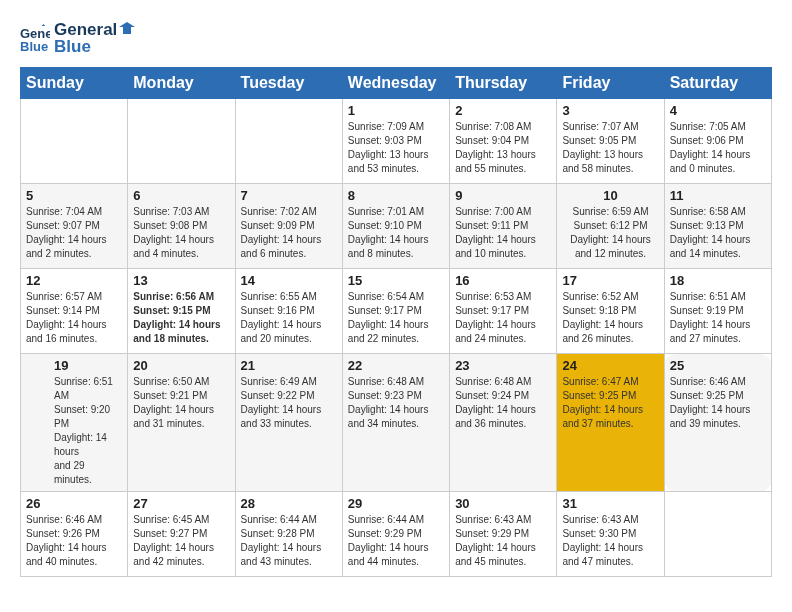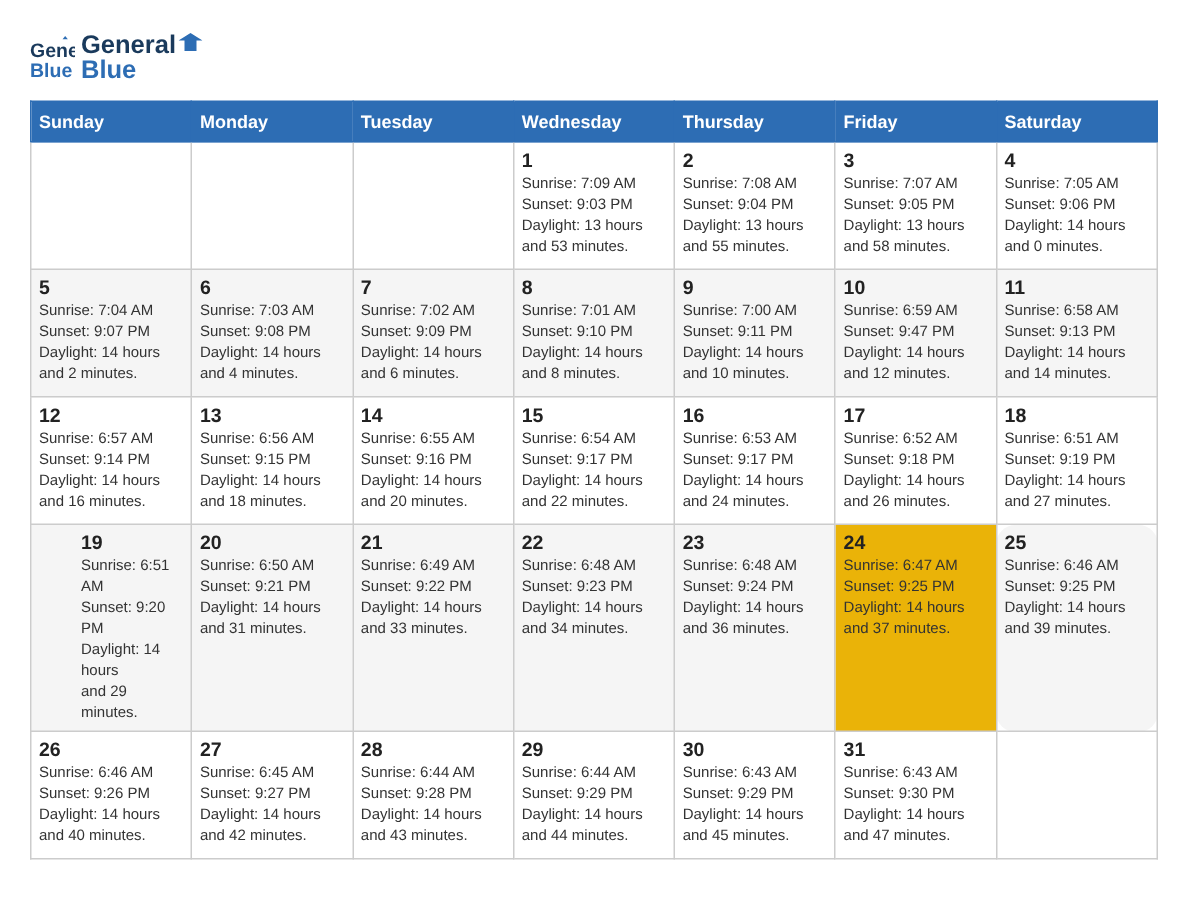--- a/index.html
+++ b/index.html
@@ -40,21 +40,21 @@
     .calendar {
       width: 100%;
       border-collapse: collapse;
       table-layout: fixed;
     }
     .calendar th {
       background-color: #2d6db4;
       color: white;
       text-align: left;
       padding: 6px 5px;
-      font-size: 12px;
+      font-size: 16px;
       font-weight: bold;
       border: 1px solid #2d6db4;
     }
     .calendar td {
       border: 1px solid #ccc;
       vertical-align: top;
       padding: 4px 5px;
       height: 85px;
       font-size: 10.5px;
       color: #333;
@@ -180,24 +180,24 @@
 Daylight: 14 hours
 and 8 minutes.</div>
         </td>
         <td style="background: rgb(245, 245, 245);">
           <span class="day-number">9</span>
           <div class="day-info" style="white-space: pre-line;">Sunrise: 7:00 AM
 Sunset: 9:11 PM
 Daylight: 14 hours
 and 10 minutes.</div>
         </td>
-        <td style="background: rgb(245, 245, 245);">
+        <td style="background: rgb(245, 245, 245); text-align: center;">
           <span class="day-number">10</span>
           <div class="day-info" style="white-space: pre-line;">Sunrise: 6:59 AM
-Sunset: 9:47 PM
+Sunset: 6:12 PM
 Daylight: 14 hours
 and 12 minutes.</div>
         </td>
         <td style="background: rgb(245, 245, 245); margin-left: 36px;">
           <span class="day-number">11</span>
           <div class="day-info" style="white-space: pre-line;">Sunrise: 6:58 AM
 Sunset: 9:13 PM
 Daylight: 14 hours
 and 14 minutes.</div>
         </td>
@@ -205,21 +205,21 @@
       <tr>
         <td>
           <span class="day-number">12</span>
           <div class="day-info" style="white-space: pre-line;">Sunrise: 6:57 AM
 Sunset: 9:14 PM
 Daylight: 14 hours
 and 16 minutes.</div>
         </td>
         <td>
           <span class="day-number">13</span>
-          <div class="day-info" style="white-space: pre-line;">Sunrise: 6:56 AM
+          <div class="day-info" style="white-space: pre-line; font-weight: bold;">Sunrise: 6:56 AM
 Sunset: 9:15 PM
 Daylight: 14 hours
 and 18 minutes.</div>
         </td>
         <td>
           <span class="day-number">14</span>
           <div class="day-info" style="white-space: pre-line;">Sunrise: 6:55 AM
 Sunset: 9:16 PM
 Daylight: 14 hours
 and 20 minutes.</div>

